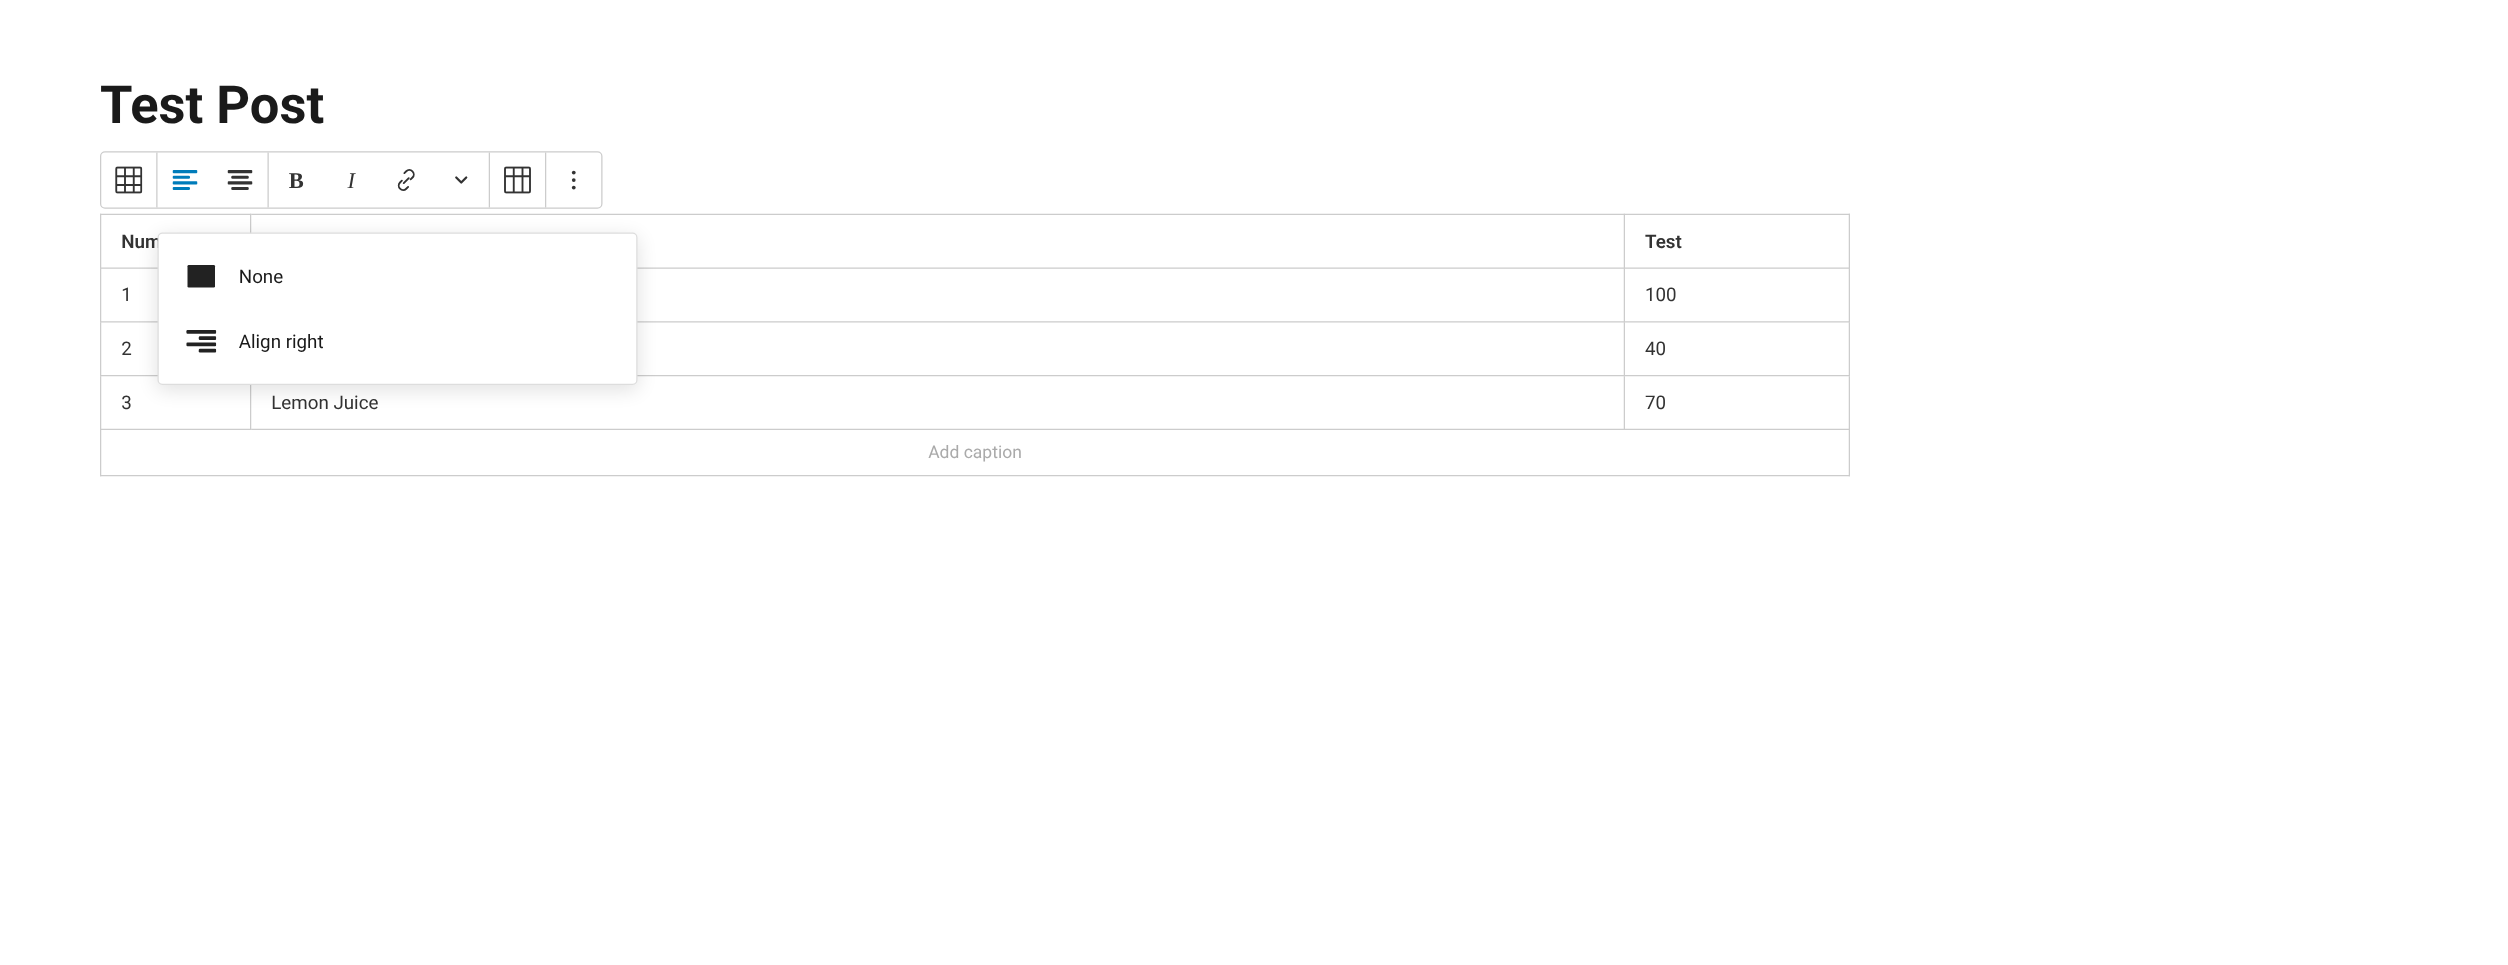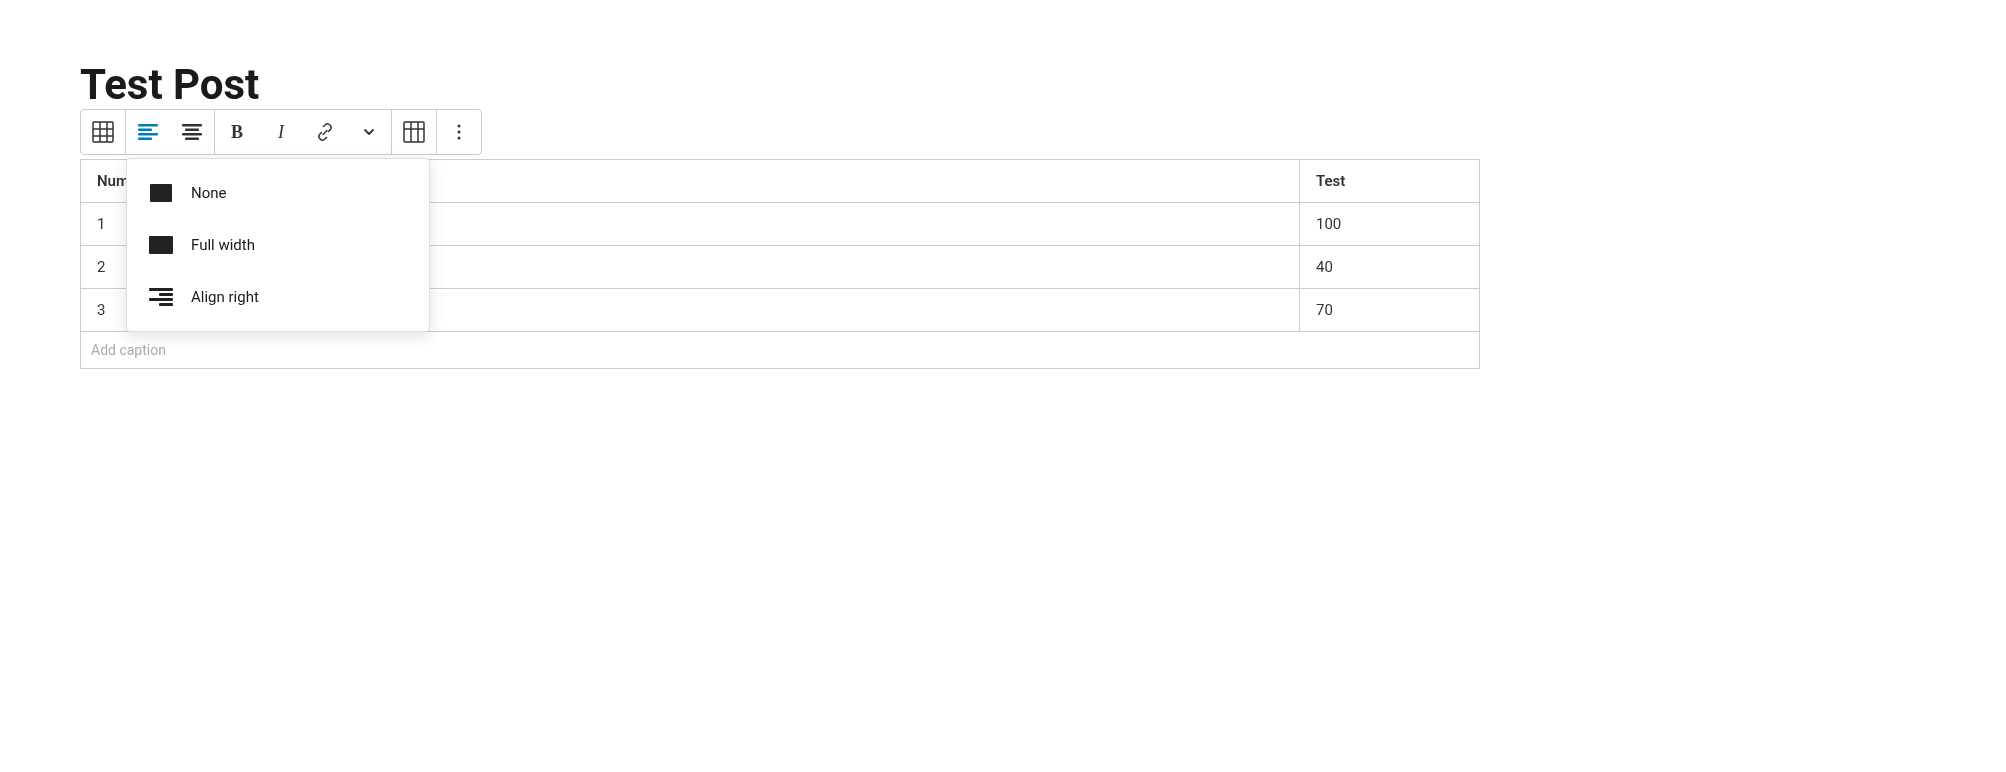--- a/index.html
+++ b/index.html
@@ -7,20 +7,21 @@
       background: #fff;
       font-family: -apple-system, BlinkMacSystemFont, "Segoe UI", Roboto, sans-serif;
       padding: 60px 80px;
       color: #1a1a1a;
     }
 
     [data-name="page-title"] {
       font-size: 42px;
       font-weight: 700;
       color: #1a1a1a;
+      margin-bottom: 12px;
     }
 
     
     [data-name="toolbar"] {
       display: flex;
       align-items: center;
       border: 1px solid #ccc;
       border-radius: 4px;
       width: fit-content;
       margin-bottom: 0;
@@ -57,23 +58,23 @@
     
     [data-name="alignment-dropdown"] {
       position: absolute;
       top: 100%;
       left: 0;
       background: #fff;
       border: 1px solid #ddd;
       border-radius: 4px;
       box-shadow: 0 4px 16px rgba(0,0,0,0.12);
       z-index: 100;
-      width: 304px;
+      width: 384px;
       padding: 8px 0;
-      margin-top: 4px;
+      margin-top: 20px;
     }
 
     [data-name="dropdown-item"] {
       display: flex;
       align-items: center;
       gap: 16px;
       padding: 12px 20px;
       cursor: pointer;
       font-size: 15px;
       color: #1a1a1a;
@@ -113,20 +114,21 @@
       font-weight: 600;
       color: #333;
     }
 
     [data-name="editor-table"] td {
       color: #333;
       background: #fff;
     }
 
     [data-name="table-caption"] {
+      text-align: center;
       color: #aaa;
       font-size: 14px;
       padding: 10px;
       border: 1px solid #ccc;
       border-top: none;
       max-width: 1400px;
     }
 
     
     [data-name="toolbar-wrapper"] {
@@ -177,28 +179,20 @@
         <div data-name="dropdown-item">
           <div class="dropdown-icon" data-name="none-icon">
             <svg width="24" height="20" viewBox="0 0 24 20">
               <rect x="1" y="1" width="22" height="18" rx="1" fill="#222"></rect>
             </svg>
           </div>
           <span data-name="dropdown-item-label">None</span>
         </div>
 
 
-        <div data-name="dropdown-item">
-          <div class="dropdown-icon" data-name="full-width-icon">
-            <svg width="24" height="20" viewBox="0 0 24 20">
-              <rect x="0" y="1" width="24" height="18" rx="1" fill="#222"></rect>
-            </svg>
-          </div>
-          <span data-name="dropdown-item-label">Full width</span>
-        </div>
 
 
 
         <div data-name="dropdown-item">
           <div class="dropdown-icon" data-name="align-right-d-icon">
             <svg width="24" height="20" viewBox="0 0 24 20">
               <rect x="0" y="1" width="24" height="3" rx="1" fill="#222"></rect>
               <rect x="10" y="6" width="14" height="3" rx="1" fill="#222"></rect>
               <rect x="0" y="11" width="24" height="3" rx="1" fill="#222"></rect>
               <rect x="10" y="16" width="14" height="3" rx="1" fill="#222"></rect>

